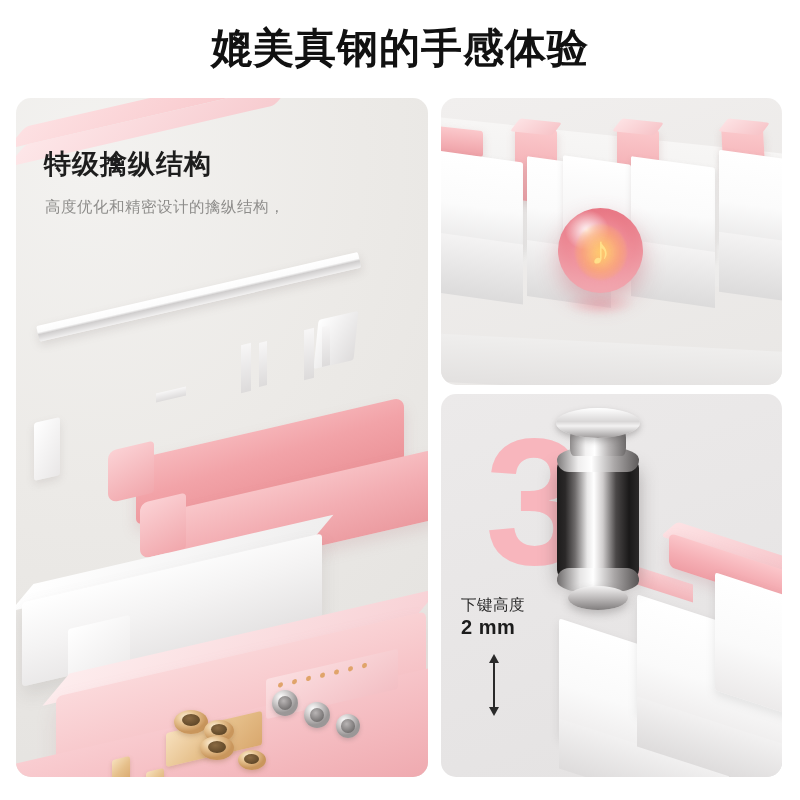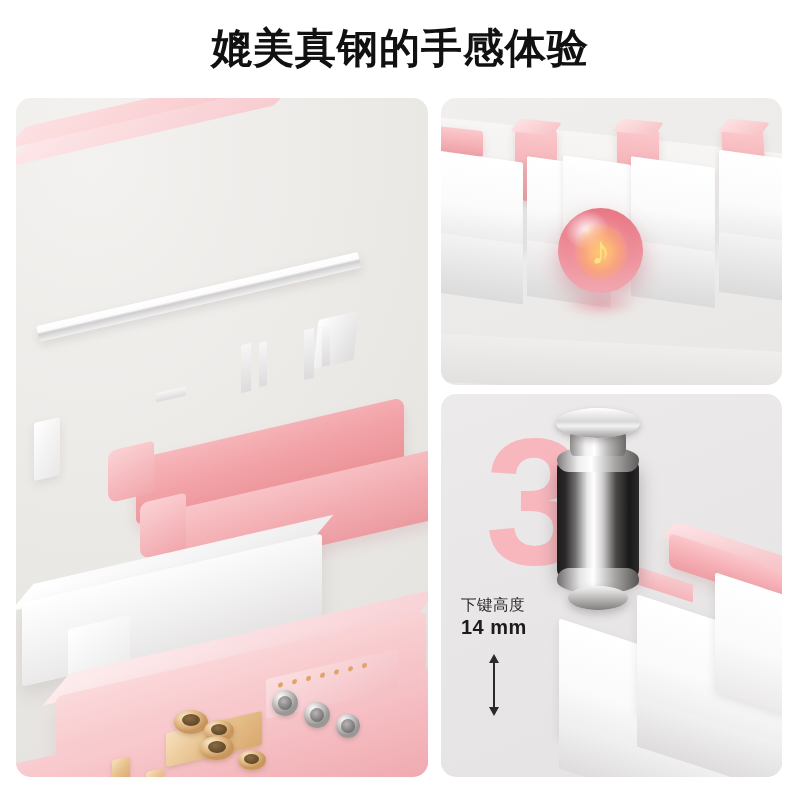--- a/index.html
+++ b/index.html
@@ -533,21 +533,23 @@
       <i style="left:42px"></i>
         <i style="left:56px"></i>
         <i style="left:70px"></i>
         <i style="left:84px"></i>
     </div>
     <div class="chrome-cup" style="left:256px; top:592px; width:26px; height:26px;"></div>
     <div class="chrome-cup" style="left:288px; top:604px; width:26px; height:26px;"></div>
     <div class="chrome-cup" style="left:320px; top:616px; width:24px; height:24px;"></div>
   </div>
 
+  <div class="lp-title">特级擒纵结构</div>
   <div class="lp-desc">
+    <div>高度优化和精密设计的擒纵结构，</div>
   </div>
 </div>
 
 <div class="panel" id="panel-top-right">
   <div class="scene">
     <div class="kb-back"></div>
 
     <div class="bkey" style="left:-14px; top:30px; width:56px; height:26px; transform:skewY(6deg);"></div>
     <div class="bkey" style="left:74px; top:30px; width:42px; height:74px; transform:skewY(6deg);"></div>
     <div class="bkey-top" style="left:74px; top:22px; width:42px; height:14px; transform:skewY(6deg) skewX(-36deg);"></div>
@@ -596,21 +598,21 @@
       <div class="w-body"></div>
       <div class="w-bottom"></div>
       <div class="w-foot"></div>
       <div class="w-shoulder"></div>
       <div class="w-neck"></div>
       <div class="w-cap"></div>
     </div>
 
     <div class="measure">
       <div class="m-label">下键高度</div>
-      <div class="m-value">14 mm</div>
+      <div class="m-value">2 mm</div>
       <div class="m-arrow">
         <div class="head-up"></div>
         <div class="bar"></div>
         <div class="head-dn"></div>
       </div>
     </div>
   </div>
 </div>
 
 </body></html>

